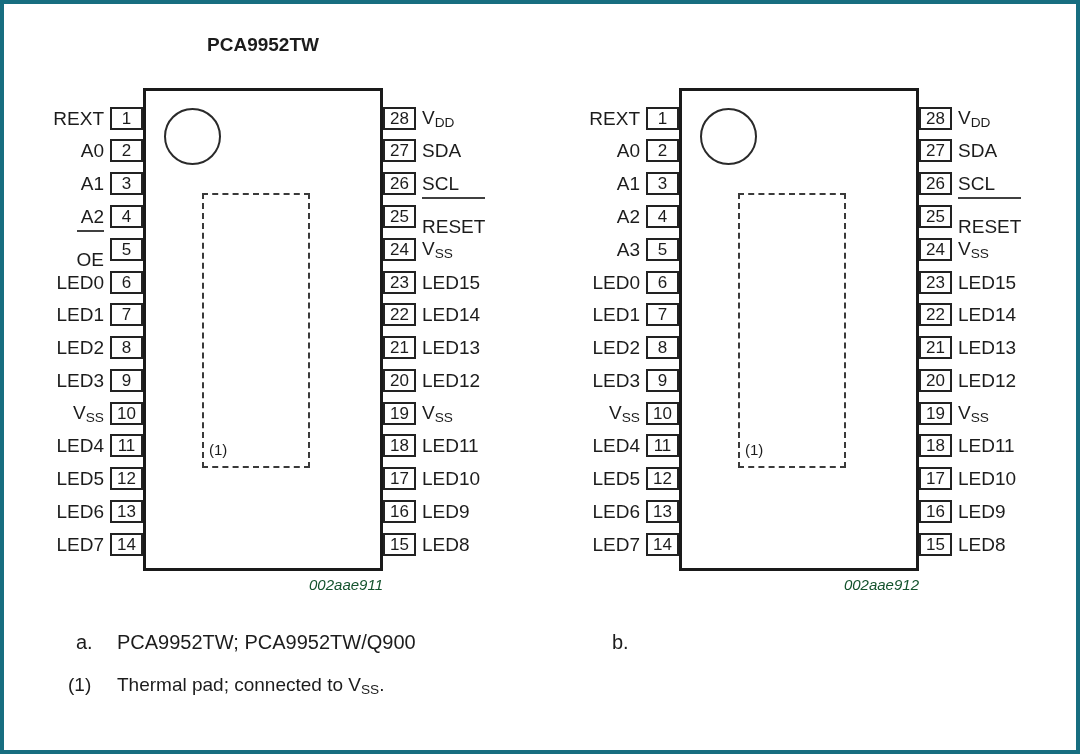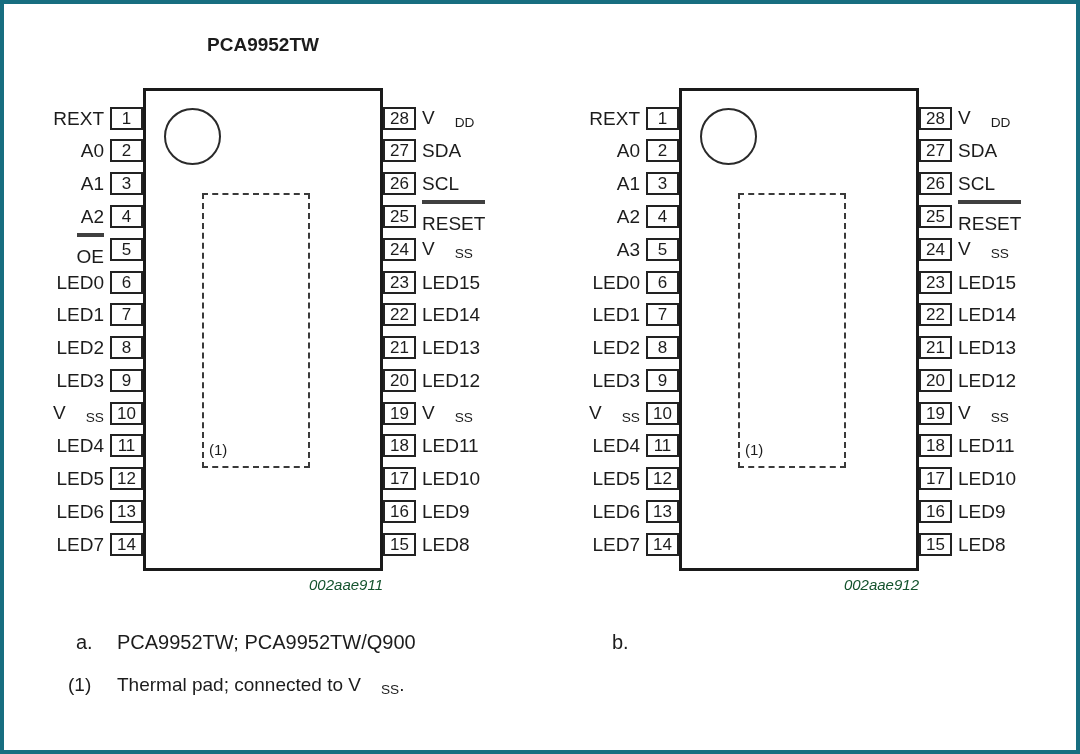--- a/index.html
+++ b/index.html
@@ -43,23 +43,23 @@
   .pin-row{position:absolute;height:23px;display:flex;align-items:center;gap:6px;}
   .pin-row.side-left{left:28px;width:115px;justify-content:flex-end;}
   .pin-row.side-right{left:383px;width:162px;justify-content:flex-start;}
   .pin-box{
     flex:0 0 auto;width:33px;height:23px;border:2px solid #222;
     box-sizing:border-box;display:flex;align-items:center;justify-content:center;
     font-size:17px;background:#fff;
   }
   .pin-label{font-size:19px;white-space:nowrap;line-height:1;}
   .pin-label .ovl{
-    display:inline-block;border-top:4px solid #404040;padding-top:10px;line-height:1;
-  }
-  .sub{font-size:0.72em;vertical-align:-0.22em;margin-left:20px;}
+    display:inline-block;border-top:2px solid #404040;padding-top:18px;line-height:1;
+  }
+  .sub{font-size:0.72em;vertical-align:-0.22em;}
 
   .caption{
     position:absolute;left:76px;top:630px;
     display:flex;font-size:20px;line-height:24px;white-space:nowrap;
   }
   .caption .cap-letter{flex:0 0 41px;}
 
   .footnote{
     position:absolute;left:68px;top:673px;
     display:flex;font-size:19px;line-height:23px;white-space:nowrap;

